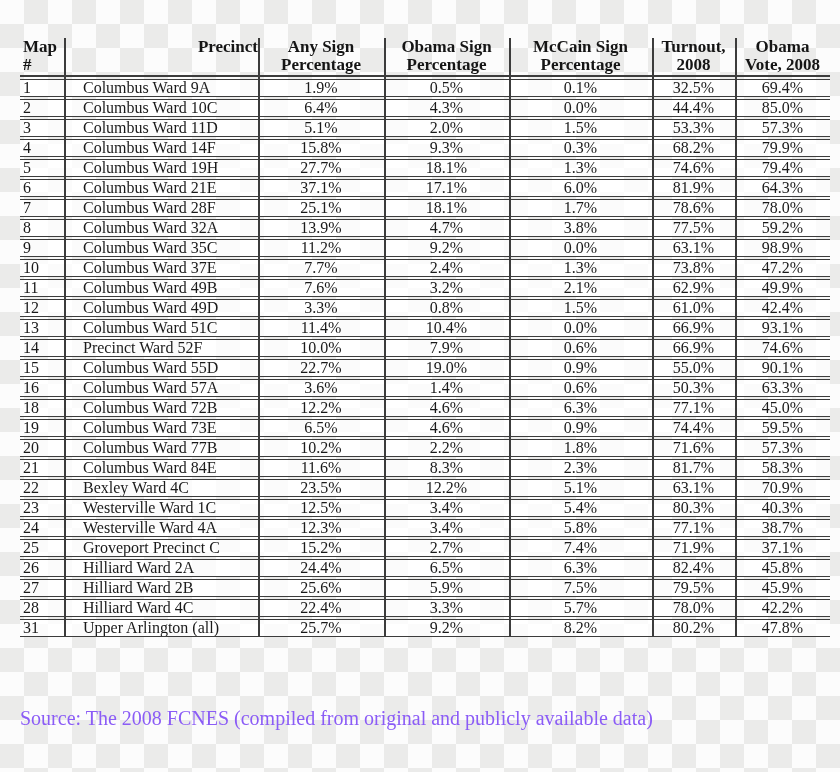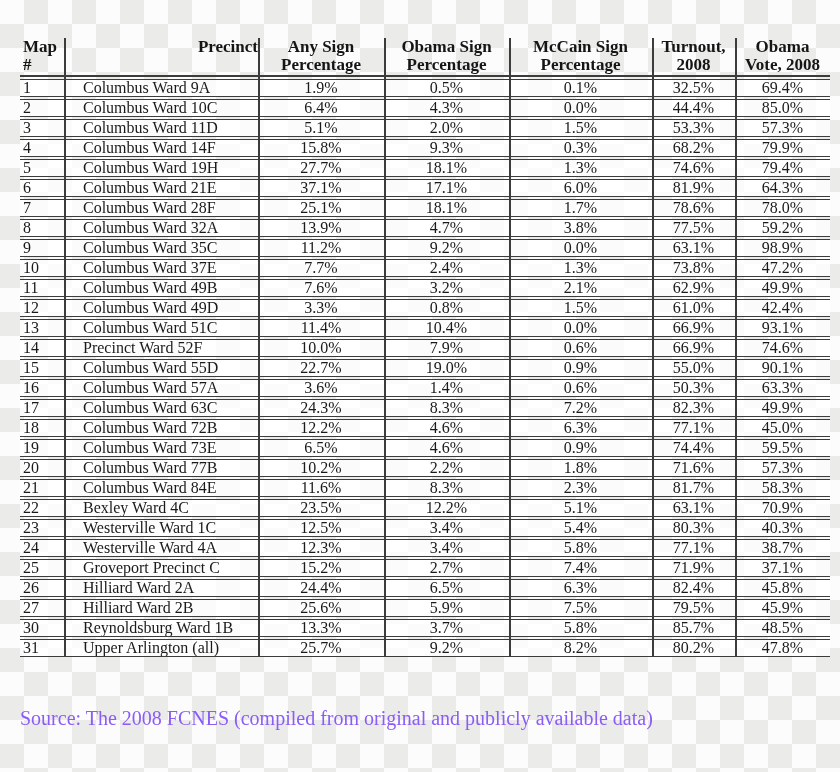--- a/index.html
+++ b/index.html
@@ -251,29 +251,20 @@
         <tr>
           <td class="col-0">16</td>
           <td class="col-1">Columbus Ward 57A</td>
           <td class="col-2">3.6%</td>
           <td class="col-3">1.4%</td>
           <td class="col-4">0.6%</td>
           <td class="col-5">50.3%</td>
           <td class="col-6">63.3%</td>
         </tr>
         <tr>
-          <td class="col-0">17</td>
-          <td class="col-1">Columbus Ward 63C</td>
-          <td class="col-2">24.3%</td>
-          <td class="col-3">8.3%</td>
-          <td class="col-4">7.2%</td>
-          <td class="col-5">82.3%</td>
-          <td class="col-6">49.9%</td>
-        </tr>
-        <tr>
           <td class="col-0">18</td>
           <td class="col-1">Columbus Ward 72B</td>
           <td class="col-2">12.2%</td>
           <td class="col-3">4.6%</td>
           <td class="col-4">6.3%</td>
           <td class="col-5">77.1%</td>
           <td class="col-6">45.0%</td>
         </tr>
         <tr>
           <td class="col-0">19</td>
@@ -350,27 +341,27 @@
         <tr>
           <td class="col-0">27</td>
           <td class="col-1">Hilliard Ward 2B</td>
           <td class="col-2">25.6%</td>
           <td class="col-3">5.9%</td>
           <td class="col-4">7.5%</td>
           <td class="col-5">79.5%</td>
           <td class="col-6">45.9%</td>
         </tr>
         <tr>
-          <td class="col-0">30</td>
-          <td class="col-1">Reynoldsburg Ward 1B</td>
-          <td class="col-2">13.3%</td>
-          <td class="col-3">3.7%</td>
-          <td class="col-4">5.8%</td>
-          <td class="col-5">85.7%</td>
-          <td class="col-6">48.5%</td>
+          <td class="col-0">28</td>
+          <td class="col-1">Hilliard Ward 4C</td>
+          <td class="col-2">22.4%</td>
+          <td class="col-3">3.3%</td>
+          <td class="col-4">5.7%</td>
+          <td class="col-5">78.0%</td>
+          <td class="col-6">42.2%</td>
         </tr>
         <tr>
           <td class="col-0">31</td>
           <td class="col-1">Upper Arlington (all)</td>
           <td class="col-2">25.7%</td>
           <td class="col-3">9.2%</td>
           <td class="col-4">8.2%</td>
           <td class="col-5">80.2%</td>
           <td class="col-6">47.8%</td>
         </tr>

